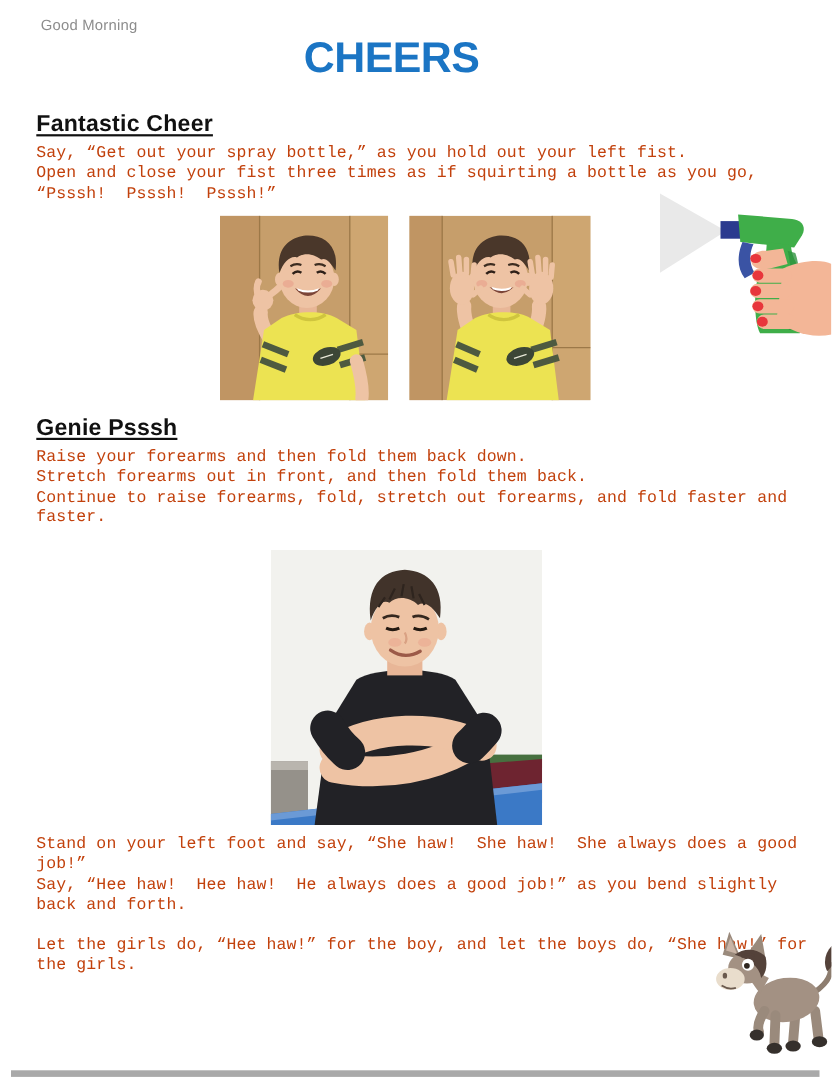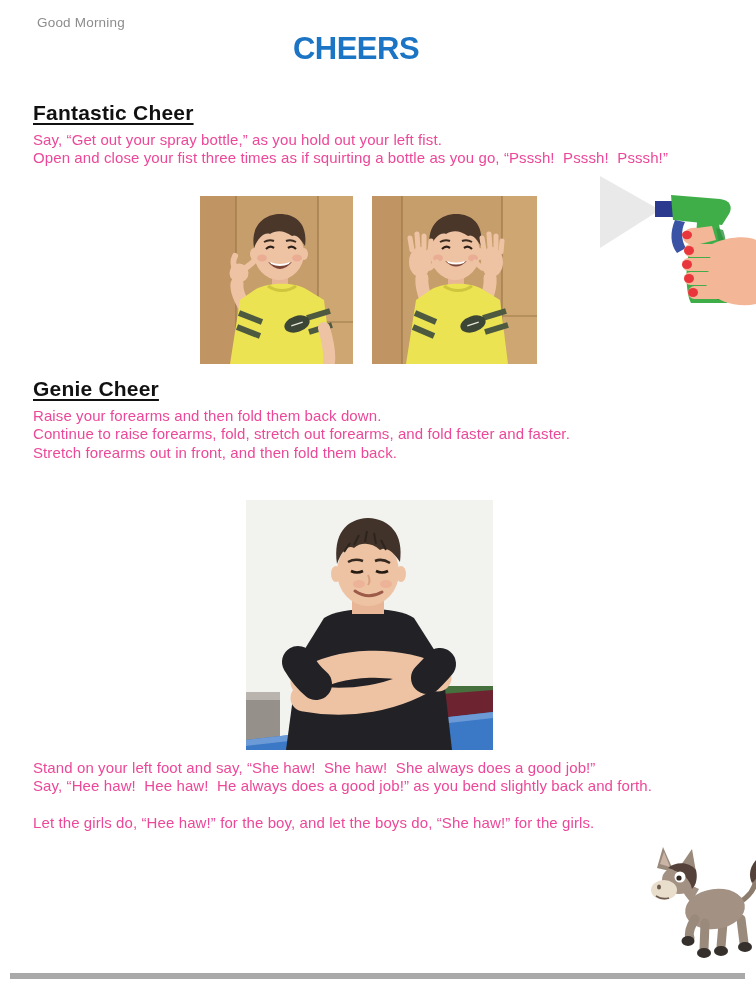--- a/index.html
+++ b/index.html
@@ -7,33 +7,33 @@
   .page {
     position:relative; width:756px; height:984px; background:#ffffff;
     overflow:hidden; font-family:"Liberation Sans", sans-serif; color:#1a1a1a;
   }
   .header-note {
     position:absolute; left:37px; top:15px;
     font-size:13.5px; color:#8c8c8c; letter-spacing:.2px;
   }
   .doc-title {
     position:absolute; left:0; top:31px; width:712px; text-align:center;
-    font-size:31px; font-weight:bold; color:#1b75c4; letter-spacing:-.5px;
+    font-size:39px; font-weight:bold; color:#1b75c4; letter-spacing:-.5px;
   }
   .section { position:absolute; left:33px; right:14px; }
   .sec-fantastic { top:101px; }
   .sec-genie { top:377px; }
   .sec-donkey { top:759px; }
   .sec-heading {
     font-size:21px; font-weight:bold; color:#111;
     text-decoration:underline; text-decoration-thickness:2px; text-underline-offset:3px;
     margin-bottom:6px; letter-spacing:.2px;
   }
   .line {
-    font-size:15px; line-height:18.4px; white-space:pre-wrap; color:#ec4899; letter-spacing:.1px;
+    font-size:15px; line-height:18.4px; white-space:pre-wrap; color:#c2410c; letter-spacing:.1px;font-family:Liberation Mono, monospace;
   }
   .line.gap-above { margin-top:18px; }
   .photo { position:absolute; overflow:hidden; }
   .photo svg { display:block; width:100%; height:100%; }
   #photo-squirt { left:200px; top:196px; width:153px; height:168px; }
   #photo-palms  { left:372px; top:196px; width:165px; height:168px; }
   #photo-genie  { left:246px; top:500px; width:247px; height:250px; }
   #spray-clip   { position:absolute; right:0; top:174px; width:156px; height:140px; }
   #donkey-clip  { position:absolute; left:649px; top:843px; width:125px; height:118px; }
   #spray-clip svg, #donkey-clip svg { display:block; width:100%; height:100%; }
@@ -166,24 +166,24 @@
         <ellipse cx="87" cy="61" rx="5" ry="4.2"></ellipse>
         <ellipse cx="89" cy="76.5" rx="5" ry="4.5"></ellipse>
         <ellipse cx="87" cy="90.5" rx="5" ry="4.5"></ellipse>
         <ellipse cx="89" cy="104.5" rx="5" ry="4.5"></ellipse>
         <ellipse cx="93" cy="118.5" rx="5" ry="4.5"></ellipse>
       </g>
     </svg>
   </div>
 
   <div class="section sec-genie">
-    <div class="sec-heading">Genie Cheer</div>
+    <div class="sec-heading">Genie Psssh</div>
     <div class="line">Raise your forearms and then fold them back down.</div>
+    <div class="line">Stretch forearms out in front, and then fold them back.</div>
     <div class="line">Continue to raise forearms, fold, stretch out forearms, and fold faster and faster.</div>
-    <div class="line">Stretch forearms out in front, and then fold them back.</div>
   </div>
 
   <div class="photo" id="photo-genie">
     <svg viewBox="0 0 247 250">
       <rect width="247" height="250" fill="#f2f2ee"></rect>
       <rect x="0" y="192" width="34" height="58" fill="#95918a"></rect>
       <rect x="0" y="192" width="34" height="8" fill="#b9b5ae"></rect>
       <rect x="196" y="186" width="51" height="12" fill="#47703f"></rect>
       <polygon points="170,196 247,190 247,230 182,226" fill="#6e2430"></polygon>
       <polygon points="0,240 247,212 247,250 0,250" fill="#3b79c6"></polygon>

